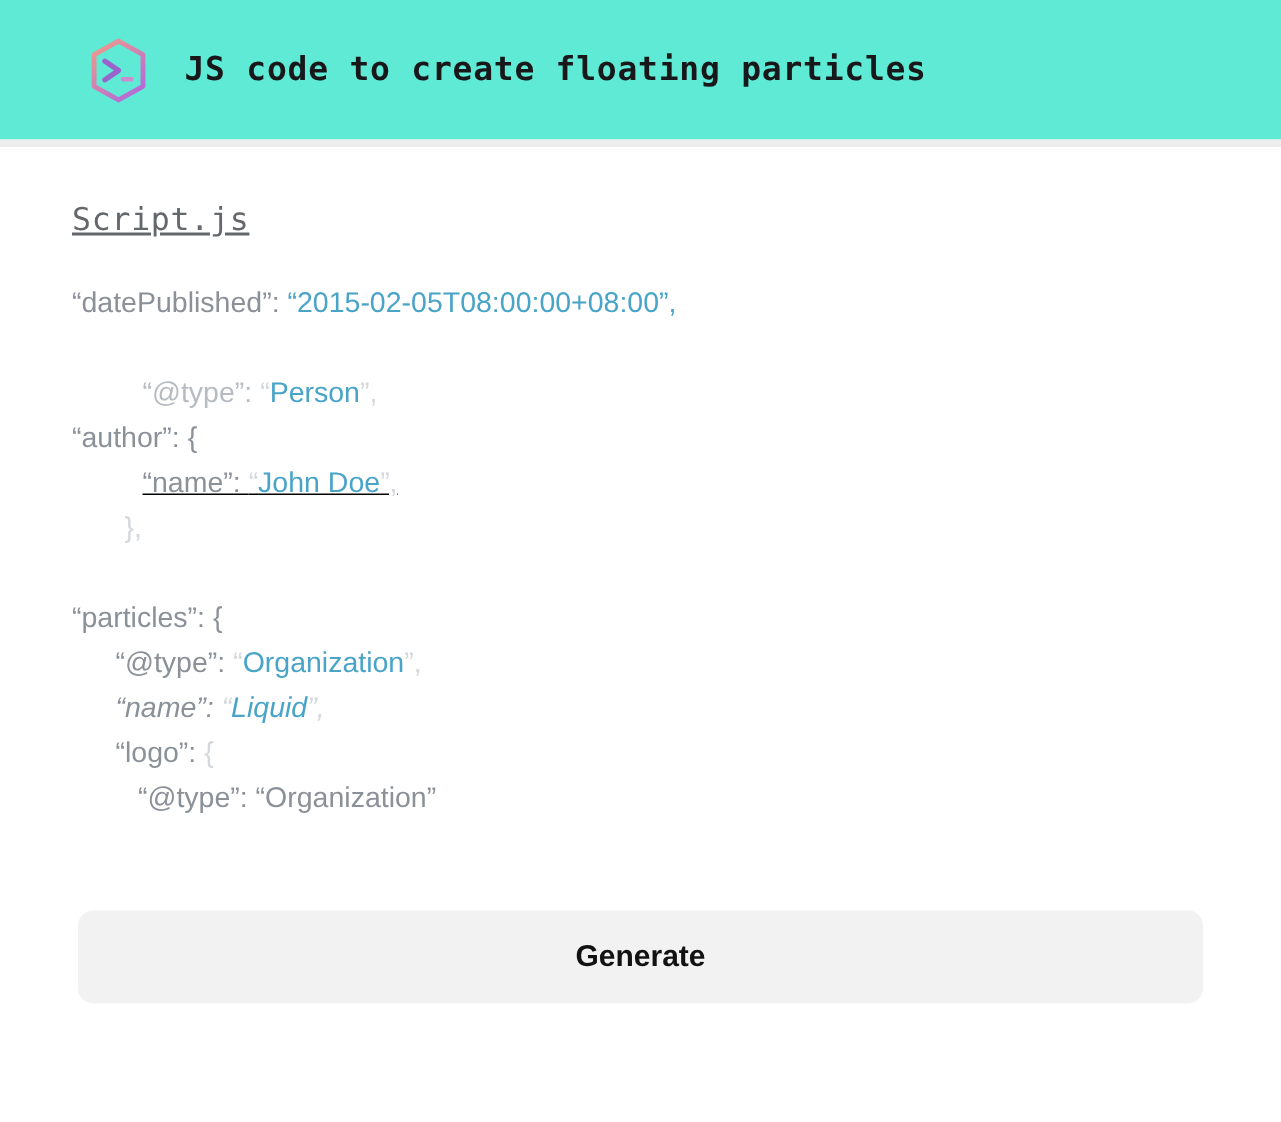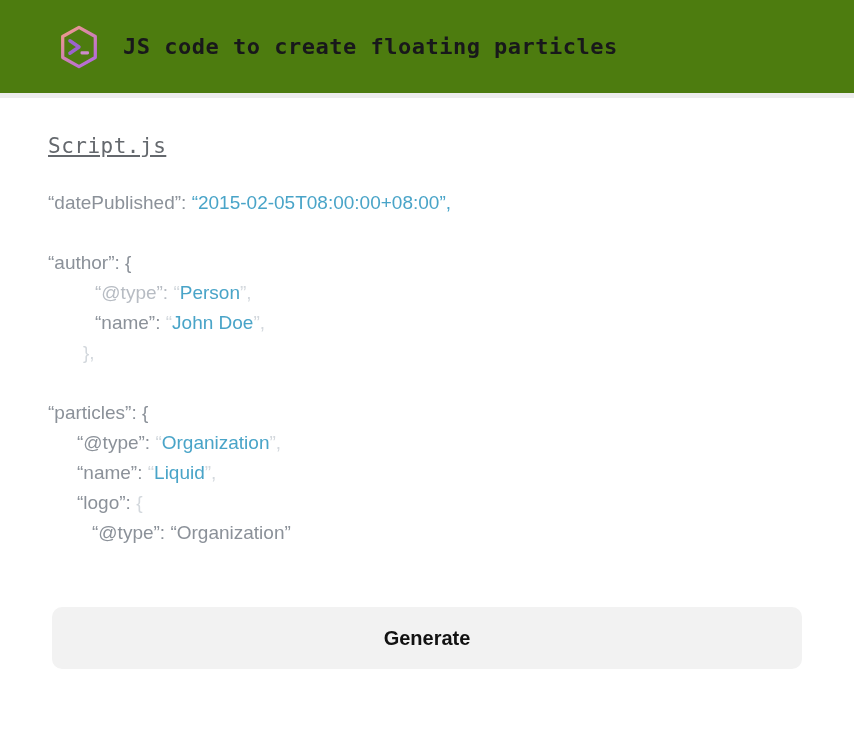--- a/index.html
+++ b/index.html
@@ -6,21 +6,21 @@
   html, body { width: 854px; height: 748px; background: #ffffff; overflow: hidden; }
   body { font-family: "Liberation Sans", sans-serif; }
 
   
   .header {
     height: 93px;
     display: flex;
     align-items: center;
     padding-left: 56px;
     padding-right: 38px;
-    background: #4d7c0f;
+    background: #5eead4;
   }
   .logo { width: 46px; height: 46px; flex: 0 0 auto; }
   .title {
     margin-left: 21px;
     font-family: "DejaVu Sans Mono", monospace;
     font-weight: 700;
     font-size: 22px;
     letter-spacing: 0.5px;
     color: #18181b;
     white-space: nowrap;
@@ -97,28 +97,28 @@
   <div class="spacer"></div>
 </div>
 
 <div class="divider"></div>
 
 <div class="main">
   <div class="filename">Script.js</div>
   <div class="code-block">
       <div class="code-line" style="padding-left: 0px;"><span class="tok-key">“datePublished”: </span><span class="tok-value">“2015-02-05T08:00:00+08:00”,</span></div>
       <div class="code-line" style="padding-left: 0px;"></div>
+      <div class="code-line" style="padding-left: 47px;"><span class="tok-key-light">“@type”: </span><span class="tok-faint">“</span><span class="tok-value">Person</span><span class="tok-faint">”,</span></div>
       <div class="code-line" style="padding-left: 0px;"><span class="tok-key">“author”: {</span></div>
-      <div class="code-line" style="padding-left: 47px;"><span class="tok-key-light">“@type”: </span><span class="tok-faint">“</span><span class="tok-value">Person</span><span class="tok-faint">”,</span></div>
-      <div class="code-line" style="padding-left: 47px;"><span class="tok-key">“name”: </span><span class="tok-faint">“</span><span class="tok-value">John Doe</span><span class="tok-faint">”,</span></div>
+      <div class="code-line" style="padding-left: 47px; text-decoration: underline;"><span class="tok-key">“name”: </span><span class="tok-faint">“</span><span class="tok-value">John Doe</span><span class="tok-faint">”,</span></div>
       <div class="code-line" style="padding-left: 35px;"><span class="tok-faint">},</span></div>
       <div class="code-line" style="padding-left: 0px;"></div>
       <div class="code-line" style="padding-left: 0px;"><span class="tok-key">“particles”: {</span></div>
       <div class="code-line" style="padding-left: 29px;"><span class="tok-key">“@type”: </span><span class="tok-faint">“</span><span class="tok-value">Organization</span><span class="tok-faint">”,</span></div>
-      <div class="code-line" style="padding-left: 29px;"><span class="tok-key">“name”: </span><span class="tok-faint">“</span><span class="tok-value">Liquid</span><span class="tok-faint">”,</span></div>
+      <div class="code-line" style="padding-left: 29px; font-style: italic;"><span class="tok-key">“name”: </span><span class="tok-faint">“</span><span class="tok-value">Liquid</span><span class="tok-faint">”,</span></div>
       <div class="code-line" style="padding-left: 29px;"><span class="tok-key">“logo”: </span><span class="tok-faint">{</span></div>
       <div class="code-line" style="padding-left: 44px;"><span class="tok-key">“@type”: “Organization”</span></div>
     </div>
 </div>
 
 <div class="footer">
   <button class="generate-button">Generate</button>
 </div>
 
 </body></html>

